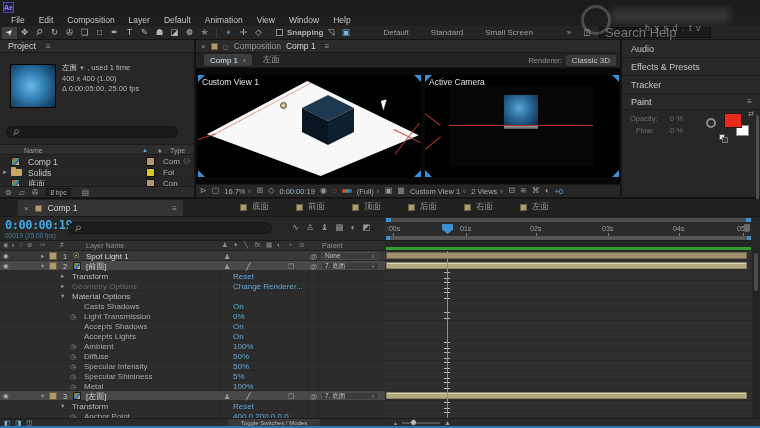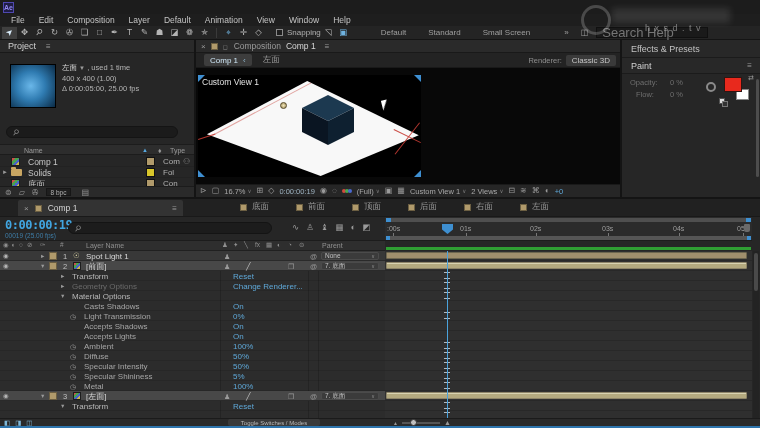--- a/index.html
+++ b/index.html
@@ -18,21 +18,21 @@
   .toolbar{position:absolute;left:0;top:26px;width:760px;height:14px;background:#242424;display:flex;align-items:center;padding-left:2px;border-bottom:1px solid #141414;}
   .tool{width:15px;height:12px;display:flex;align-items:center;justify-content:center;flex:none;}
   .tool span{font-size:8.5px;color:#b5b5b5;line-height:1;}
   .tool.active{background:#3f3f3f;}
   .tool.active span{color:#d9ecfa;}
   [data-name="selection-tool"] span{transform:rotate(-45deg);display:inline-block;}
   .mag{transform:rotate(40deg);display:inline-block;}
   .tool.blue span{color:#6fb3e0;}
   .tb-sep{width:1px;height:10px;background:#3a3a3a;margin:0 4px;flex:none;}
   .chk{width:7px;height:7px;border:1px solid #8a8a8a;background:#1e1e1e;margin-right:4px;flex:none;}
-  .snap-label{font-size:8px;color:#b0b0b0;}
+  .snap-label{font-size:8px;color:#b0b0b0;font-weight:bold;}
   .ws{font-size:8px;color:#9f9f9f;white-space:nowrap;}
   .search-help{height:11px;width:112px;background:#1a1a1a;border:1px solid #101010;display:flex;align-items:center;padding:0 3px;}
   .search-help input{background:transparent;border:0;outline:0;color:#8a8a8a;font-size:13px;width:100px;font-family:inherit;}
   .wm-circle{position:absolute;left:581px;top:5px;width:30px;height:30px;border:3px solid rgba(255,255,255,.20);border-radius:50%;z-index:60;pointer-events:none;}
   .wm-blob{position:absolute;left:612px;top:8px;width:118px;height:15px;background:rgba(255,255,255,.10);filter:blur(3px);z-index:60;pointer-events:none;}
   .wm-text{position:absolute;left:645px;top:23px;font-size:9px;color:rgba(255,255,255,.42);letter-spacing:1px;z-index:60;pointer-events:none;}
 
   
   .project-panel{position:absolute;left:0;top:40px;width:194px;height:157px;background:#262626;}
   .pp-tab{height:13px;background:#2a2a2a;display:flex;align-items:center;border-bottom:1px solid #191919;}
@@ -403,20 +403,33 @@
             <i class="rt"></i>
           </div>
         <div class="light-dot" data-name="spot-light-gizmo"></div>
         <div class="cursor" data-name="mouse-cursor"></div>
         <div class="ct tl" style="left:0;top:0;" data-name="viewport-corner"></div>
         <div class="ct tr" style="right:0;top:0;" data-name="viewport-corner"></div>
         <div class="ct bl" style="left:0;bottom:0;" data-name="viewport-corner"></div>
         <div class="ct br" style="right:0;bottom:0;" data-name="viewport-corner"></div>
       </div>
 
+      <div class="vp" style="left:229px;width:194px;" data-name="active-camera-viewport">
+        <div class="vp-label" data-name="view-label-right">Active Camera</div>
+        <div class="cam-frame" data-name="comp-frame"></div>
+        <div class="cam-square" data-name="cube-front-face"></div>
+        <div class="cam-strip" data-name="floor-edge"></div>
+        <div class="cam-red" data-name="horizon-wire"></div>
+        <div class="rl" style="left:0;top:38px;width:20px;transform:rotate(38deg);" data-name="light-cone-wire"></div>
+        <div class="rl" style="left:0;top:74px;width:20px;transform:rotate(-40deg);" data-name="light-cone-wire"></div>
+        <div class="ct tl" style="left:0;top:0;" data-name="viewport-corner"></div>
+        <div class="ct tr" style="right:0;top:0;" data-name="viewport-corner"></div>
+        <div class="ct bl" style="left:0;bottom:0;" data-name="viewport-corner"></div>
+        <div class="ct br" style="right:0;bottom:0;" data-name="viewport-corner"></div>
+      </div>
     </div>
     <div class="cp-foot" id="cp-foot" data-name="viewer-toolbar">
         <span class="ci" data-name="always-preview-icon">⊳</span>
         <span class="ci" data-name="main-viewer-icon">▢</span>
         <span class="ctx" data-name="magnification-select">
           <span data-name="magnification-select-value">16.7%</span>
           <span class="chev" data-name="chevron-down-icon">∨</span>
         </span>
         <span class="ci" data-name="grid-options-icon">⊞</span>
         <span class="ci" data-name="mask-visibility-icon">◇</span>
@@ -449,22 +462,28 @@
         <span class="ci" data-name="mini-flowchart-icon">⌘</span>
         <span class="ci" data-name="reset-exposure-icon">◐</span>
         <span class="ctx" data-name="exposure-value">
           <span data-name="exposure-value-value">+0</span>
         </span>
       </div>
   </div>
 
   <div class="sidebar" data-name="right-panel-stack">
     <div id="sb-panels">
+        <div class="sb-head" data-name="panel-header-audio">
+          <span data-name="panel-title">Audio</span>
+        </div>
         <div class="sb-head" data-name="panel-header-effects-presets">
           <span data-name="panel-title">Effects &amp; Presets</span>
+        </div>
+        <div class="sb-head" data-name="panel-header-tracker">
+          <span data-name="panel-title">Tracker</span>
         </div>
       </div>
     <div class="sb-head paint" data-name="panel-header-paint">
       <span data-name="paint-panel-title">Paint</span>
       <span class="sb-menu" data-name="panel-menu-icon">≡</span>
     </div>
     <div class="paint-body" data-name="paint-panel-body">
       <span class="pt-label" style="left:8px;top:4px;" data-name="opacity-label">Opacity:</span>
       <span class="pt-val" style="left:48px;top:4px;" data-name="opacity-value">0 %</span>
       <span class="pt-label" style="left:14px;top:16px;" data-name="flow-label">Flow:</span>
@@ -668,20 +687,25 @@
           <span class="c-parent" data-name="parent-dropdown">
             <b data-name="parent-value">7. 底面</b>
             <i data-name="chevron-down-icon">∨</i>
           </span>
         </div>
         <div class="lr group" data-name="property-row">
           <span class="c-ptwirl" data-name="twirl-icon">▼</span>
           <span class="c-glab" data-name="property-label">Transform</span>
           <span class="c-val" data-name="property-value">Reset</span>
         </div>
+        <div class="lr prop" data-name="property-row">
+          <span class="c-sw" data-name="stopwatch-icon">◷</span>
+          <span class="c-plab" data-name="property-label">Anchor Point</span>
+          <span class="c-val" data-name="property-value">400.0,200.0,0.0</span>
+        </div>
       </div>
     <div class="tl-right" id="tl-right" data-name="track-area">
 
     <div class="rr" data-name="layer-track-row">
           <div class="bar" data-name="layer-duration-bar"></div>
         </div>
         <div class="rr" data-name="layer-track-row">
           <div class="bar sel" data-name="layer-duration-bar"></div>
         </div>
         <div class="rr" data-name="property-track-row">

